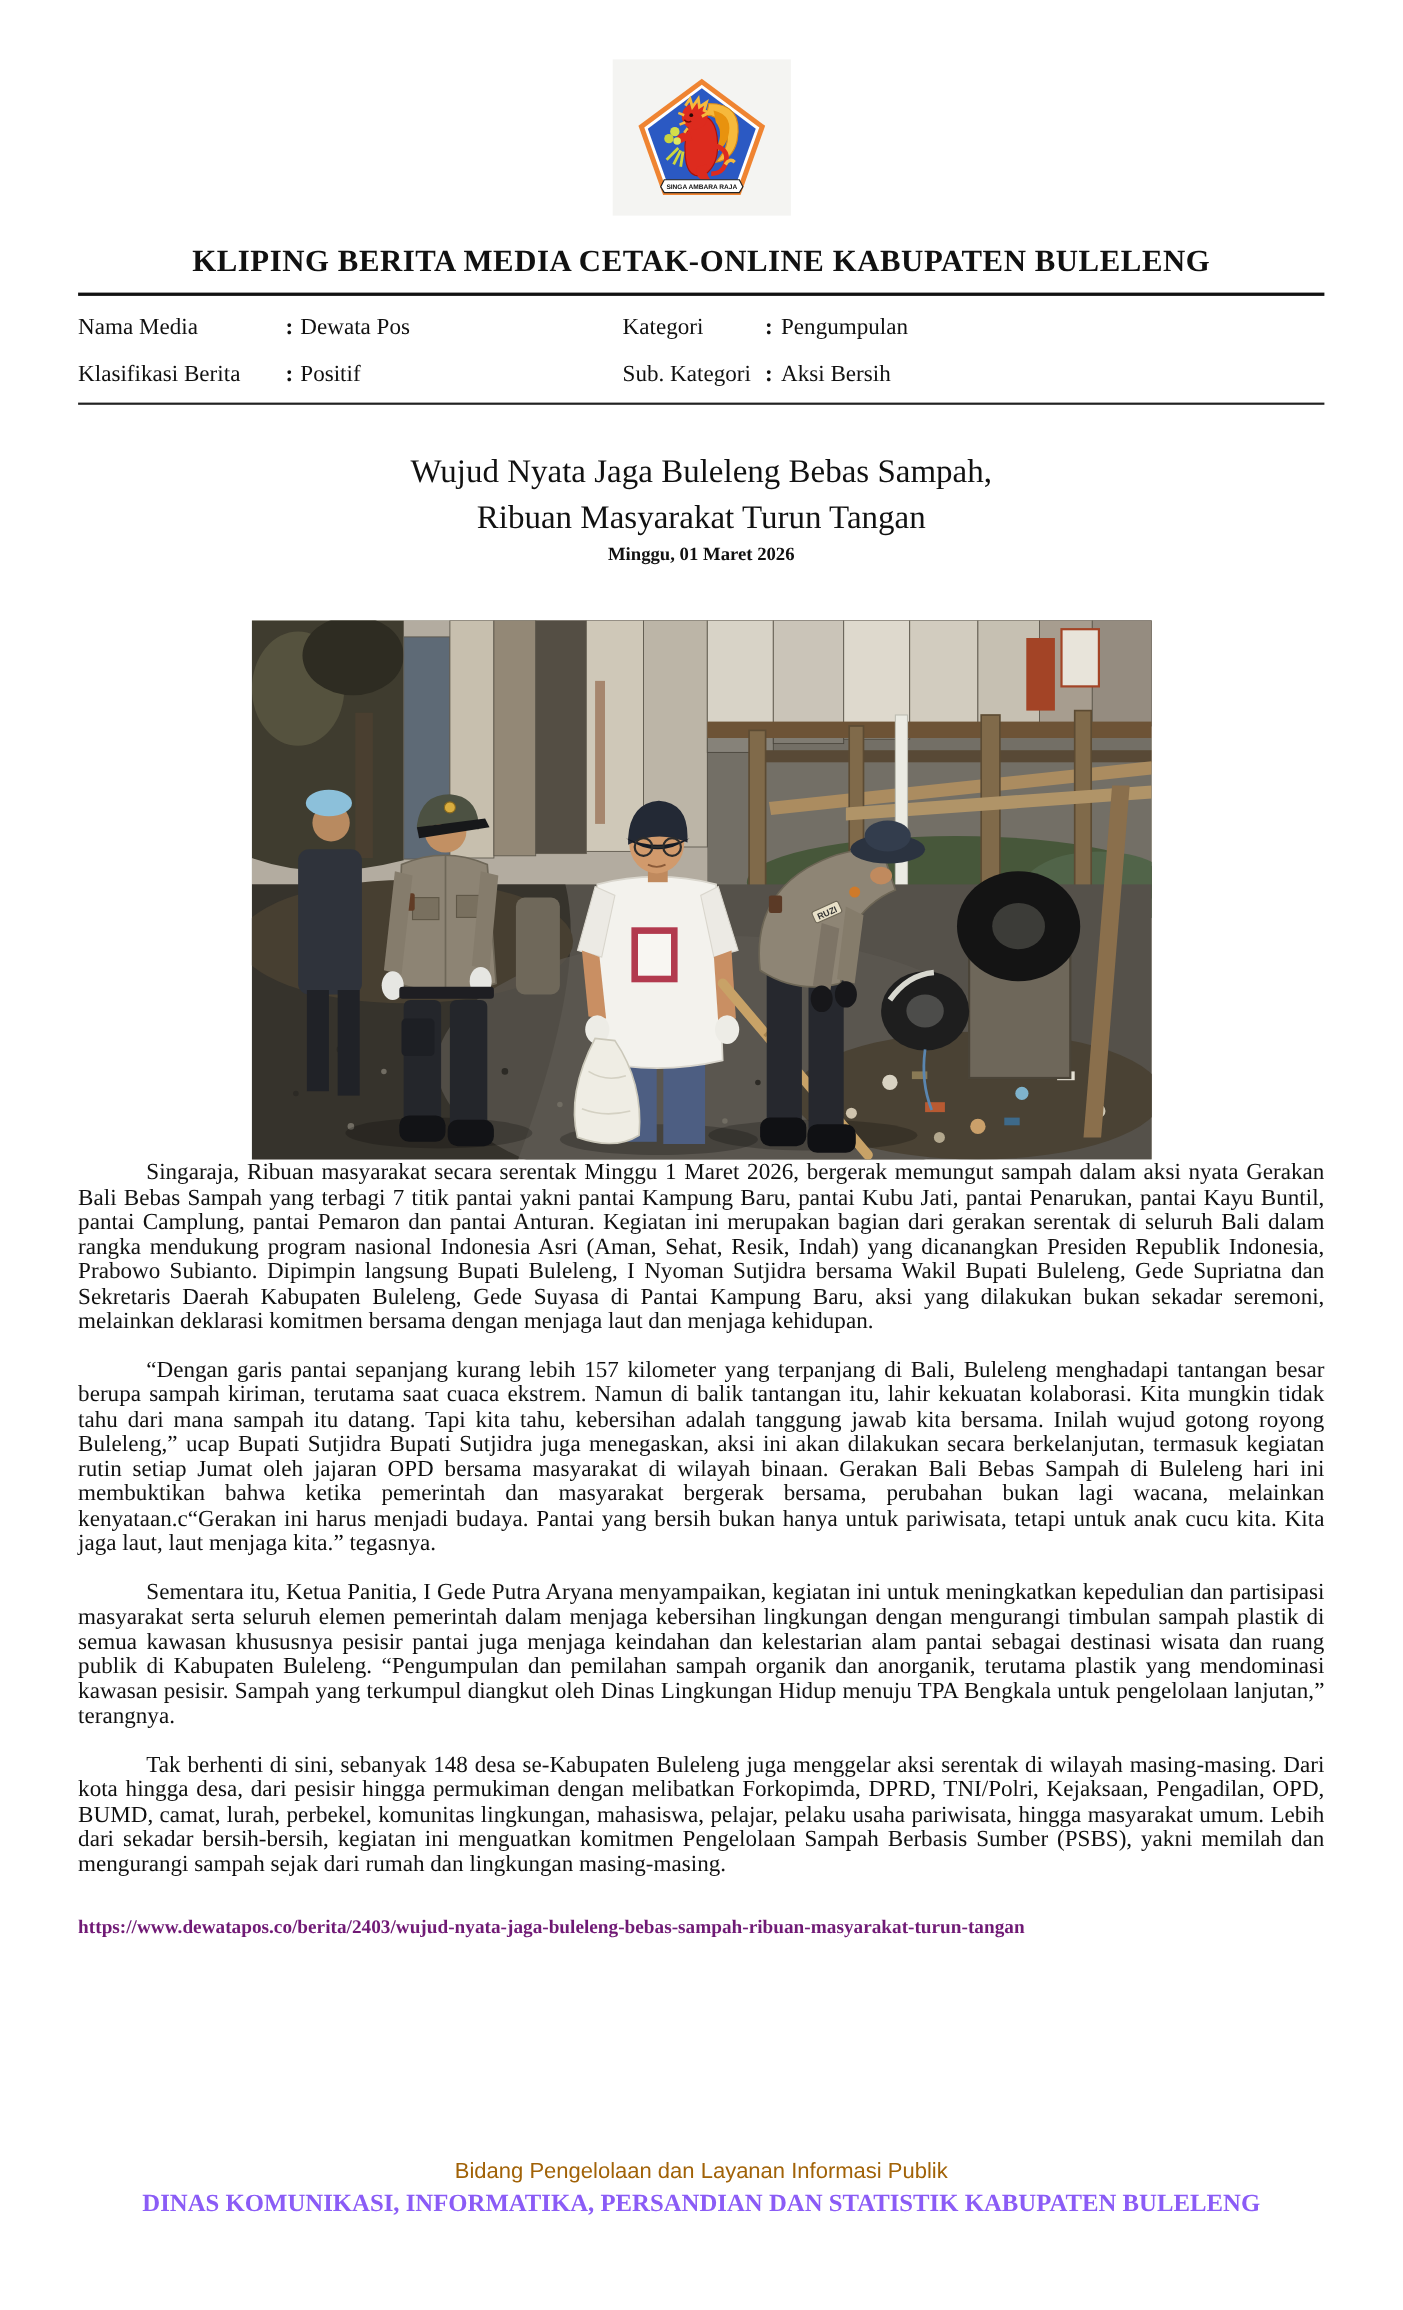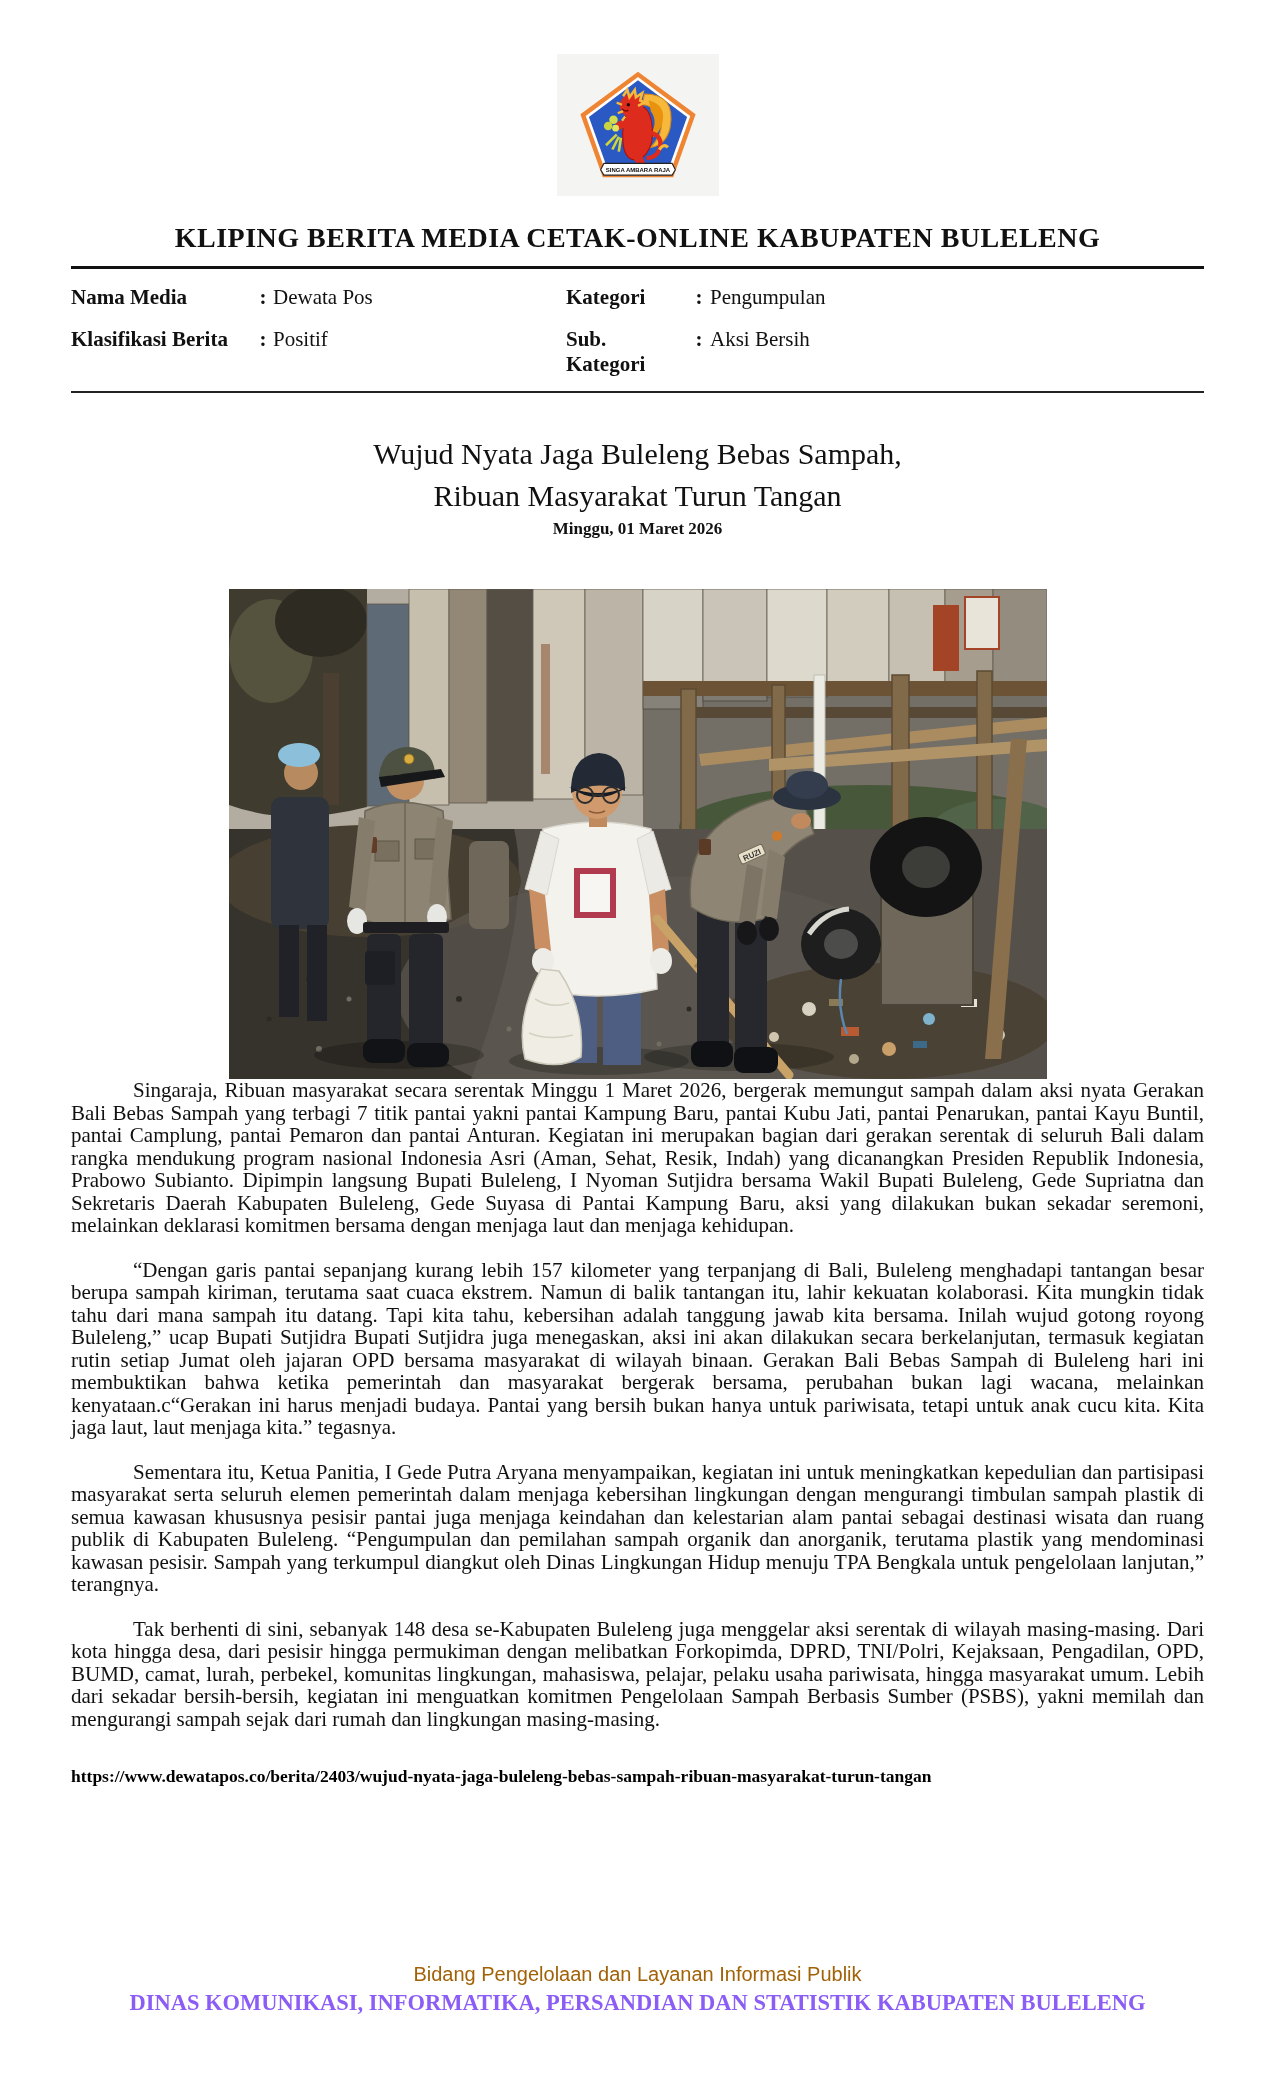--- a/index.html
+++ b/index.html
@@ -29,21 +29,21 @@
   .rule-thick{border:none;border-top:3px solid #111;margin:12px 0 0 0;}
   .rule-thin{border:none;border-top:2px solid #222;margin:14px 0 0 0;}
   .meta-grid{
     display:grid;
     grid-template-columns:182px 20px 293px 122px 22px 1fr;
     row-gap:17px;
     margin-top:16px;
     font-size:21px;
     align-items:baseline;
   }
-  .meta-label{font-weight:bold;}
+  .meta-label{font-weight:normal;}
   .meta-colon{font-weight:bold;text-align:center;}
   .meta-value{font-weight:normal;}
   .article-title{
     margin:40px 0 0 0;
     text-align:center;
     font-size:30px;font-weight:normal;
     line-height:42px;
   }
   .article-date{
     text-align:center;
@@ -58,21 +58,21 @@
   .body-text{
     font-size:21px;
     line-height:22.5px;
     text-align:justify;
   }
   .body-text p{margin:0 0 22px 0;text-indent:62px;}
   .source-url{
     margin-top:14px;
     font-size:17.5px;
     font-weight:bold;
-    color:#000000;
+    color:#701a75;
     text-decoration:none;
     display:inline-block;
     word-break:break-all;
   }
   .footer{
     position:absolute;
     left:0;right:0;bottom:84px;
     text-align:center;
   }
   .footer-line1{

